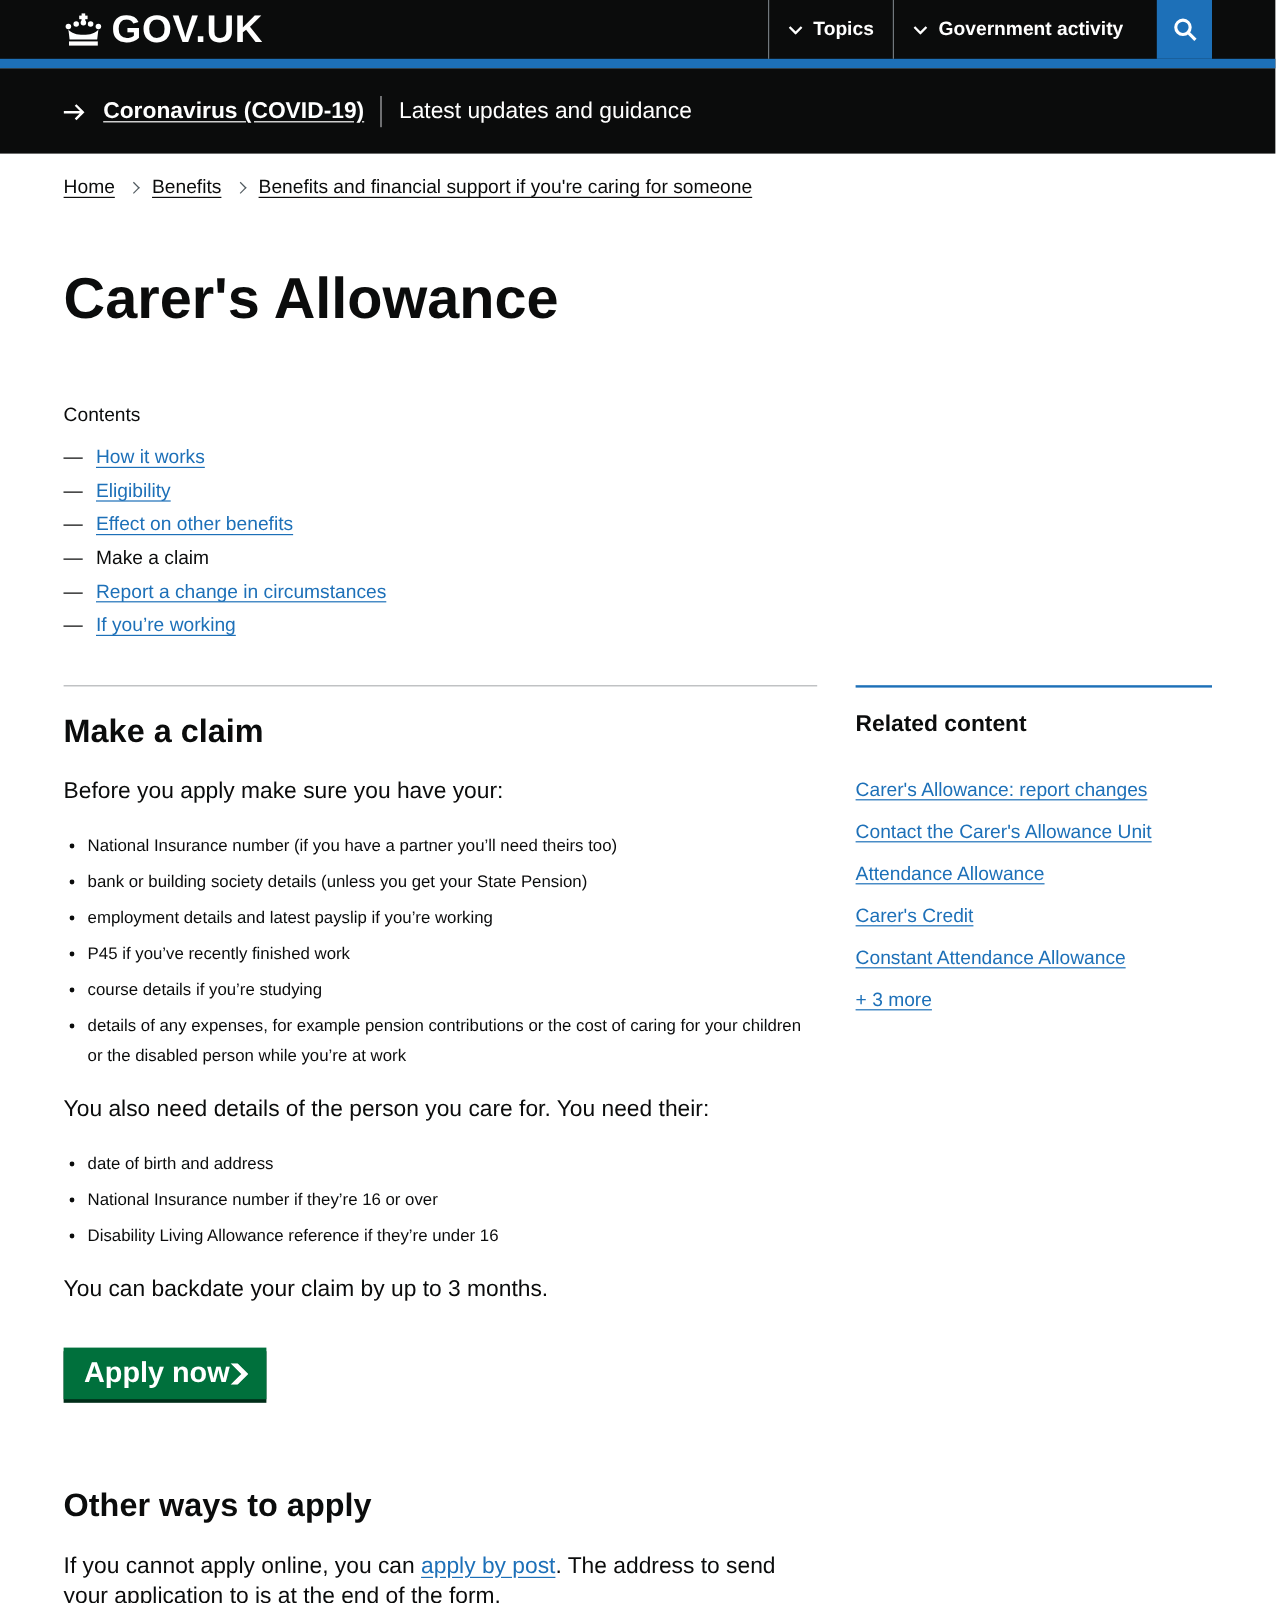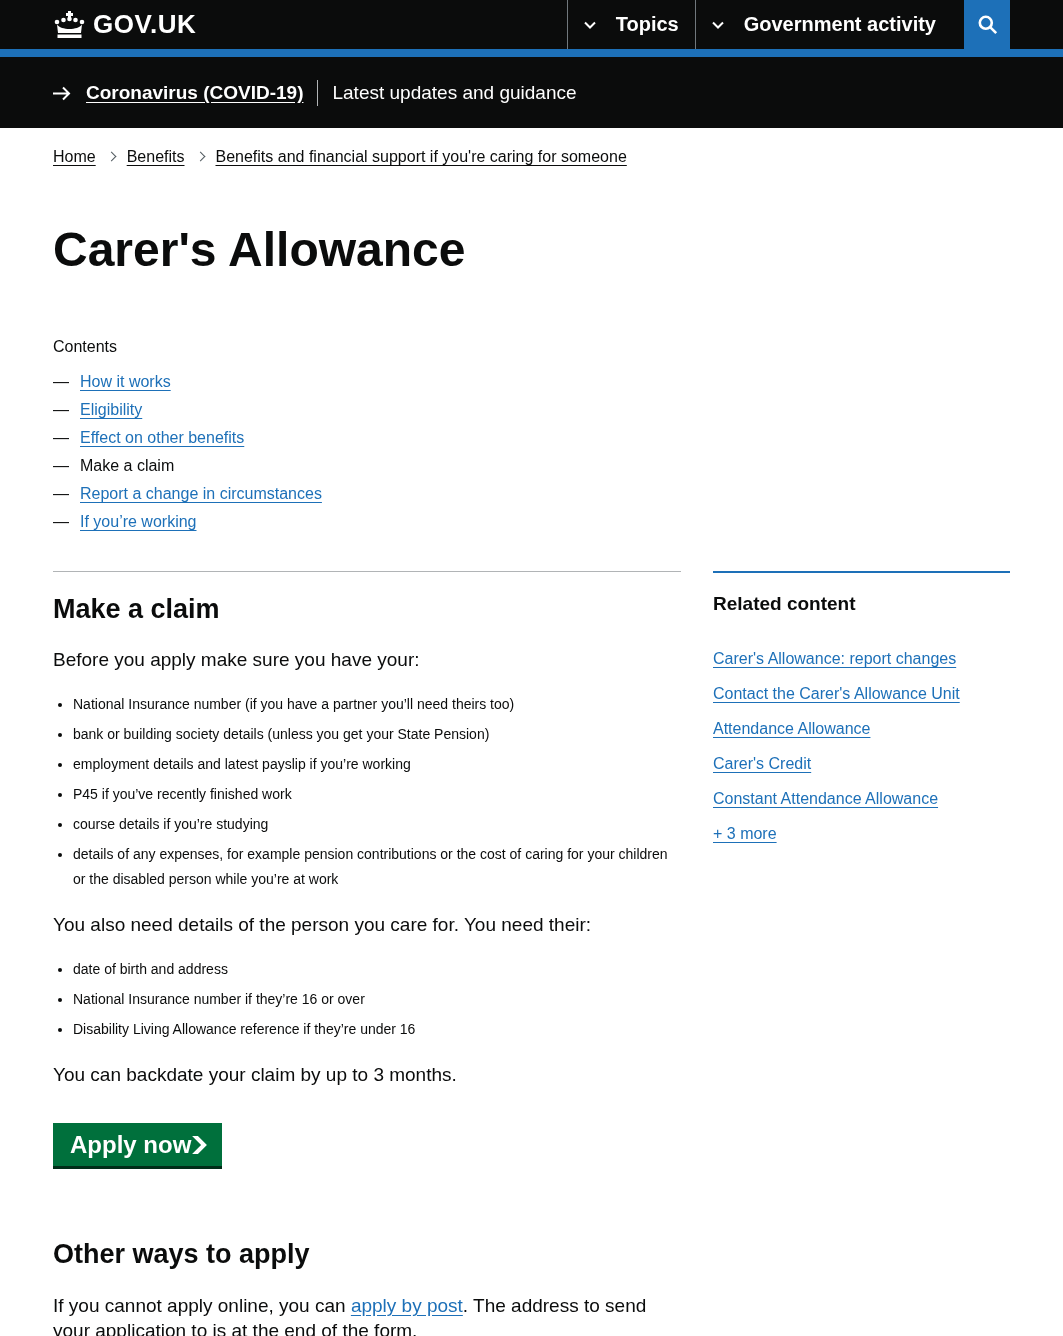--- a/index.html
+++ b/index.html
@@ -23,33 +23,33 @@
     align-items: stretch;
     height: 49px;
   }
   .logo {
     display: flex;
     align-items: center;
     gap: 7px;
     color: #fff;
     text-decoration: none;
     font-weight: bold;
-    font-size: 26px;
+    font-size: 32px;
     letter-spacing: 0.5px;
   }
   .header-nav { margin-left: auto; display: flex; align-items: stretch; }
   .nav-item {
     display: flex;
     align-items: center;
-    gap: 20px;
+    gap: 9px;
     padding: 0 16px;
     border-left: 1px solid #71787d;
     color: #fff;
     font-weight: bold;
-    font-size: 20px;
+    font-size: 16px;
     text-decoration: none;
     cursor: pointer;
   }
   .search-btn {
     width: 46px;
     border: none;
     background: #1d70b8;
     margin-left: 12px;
     display: flex;
     align-items: center;

